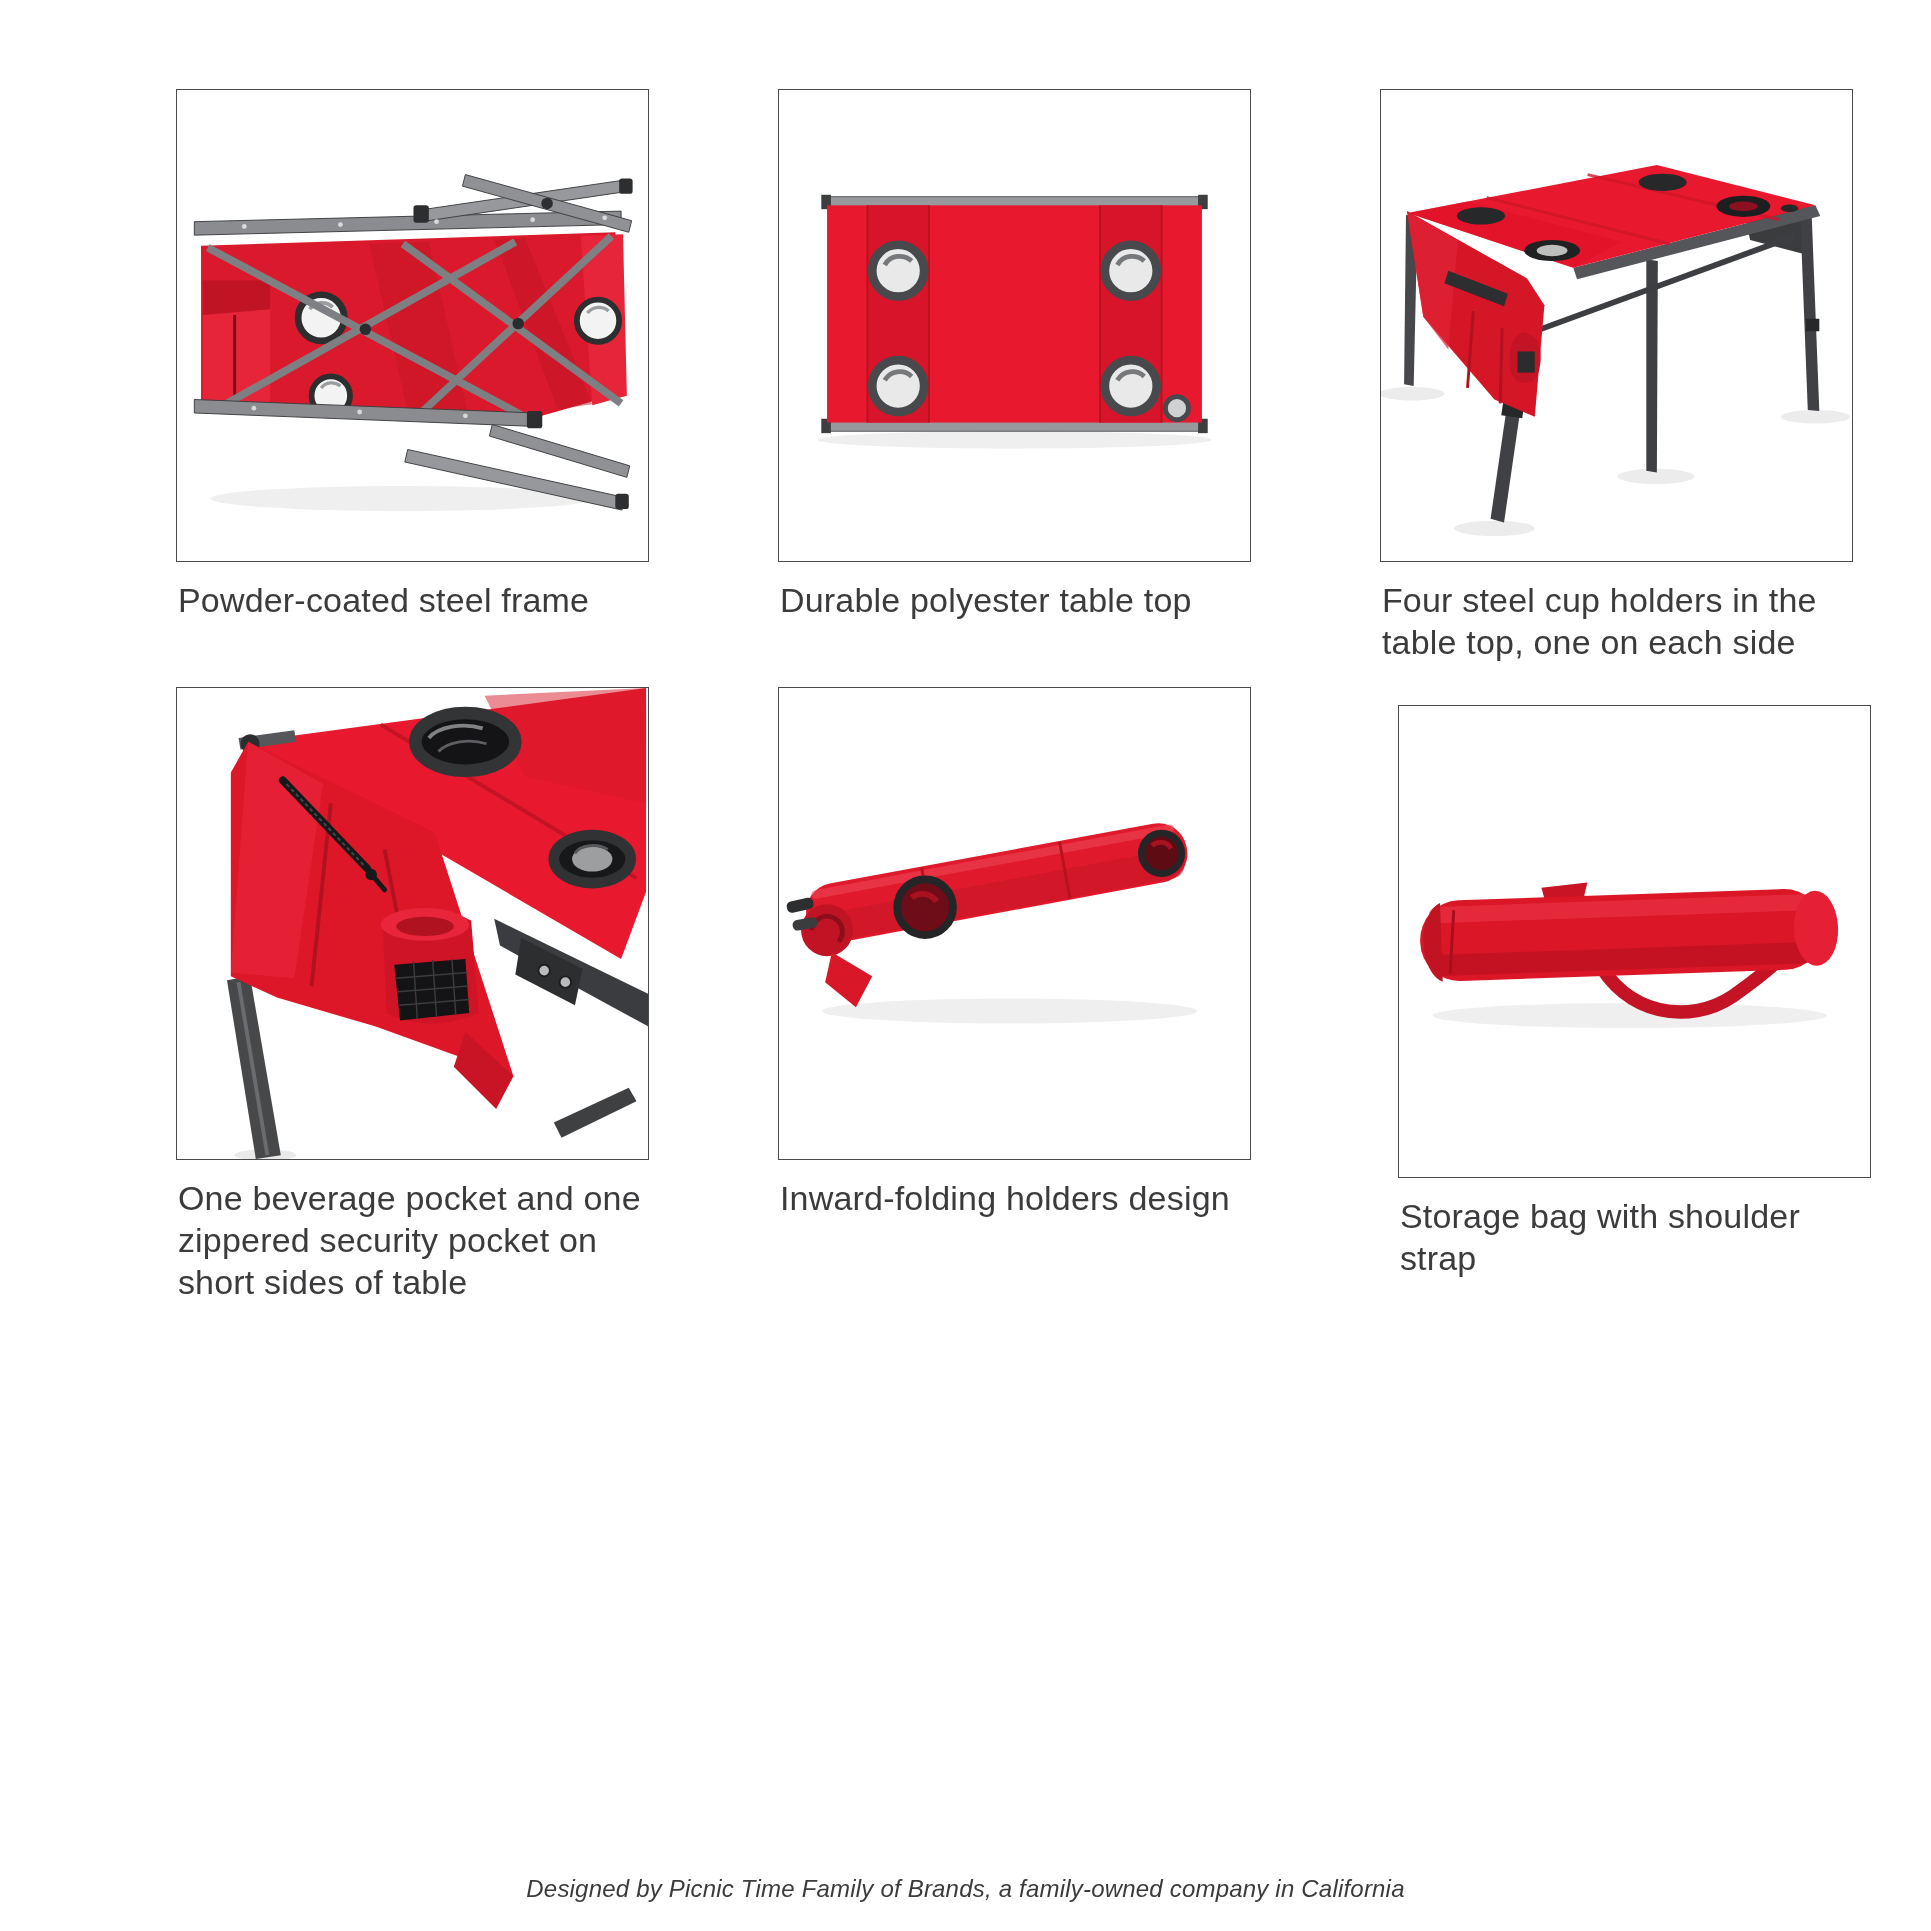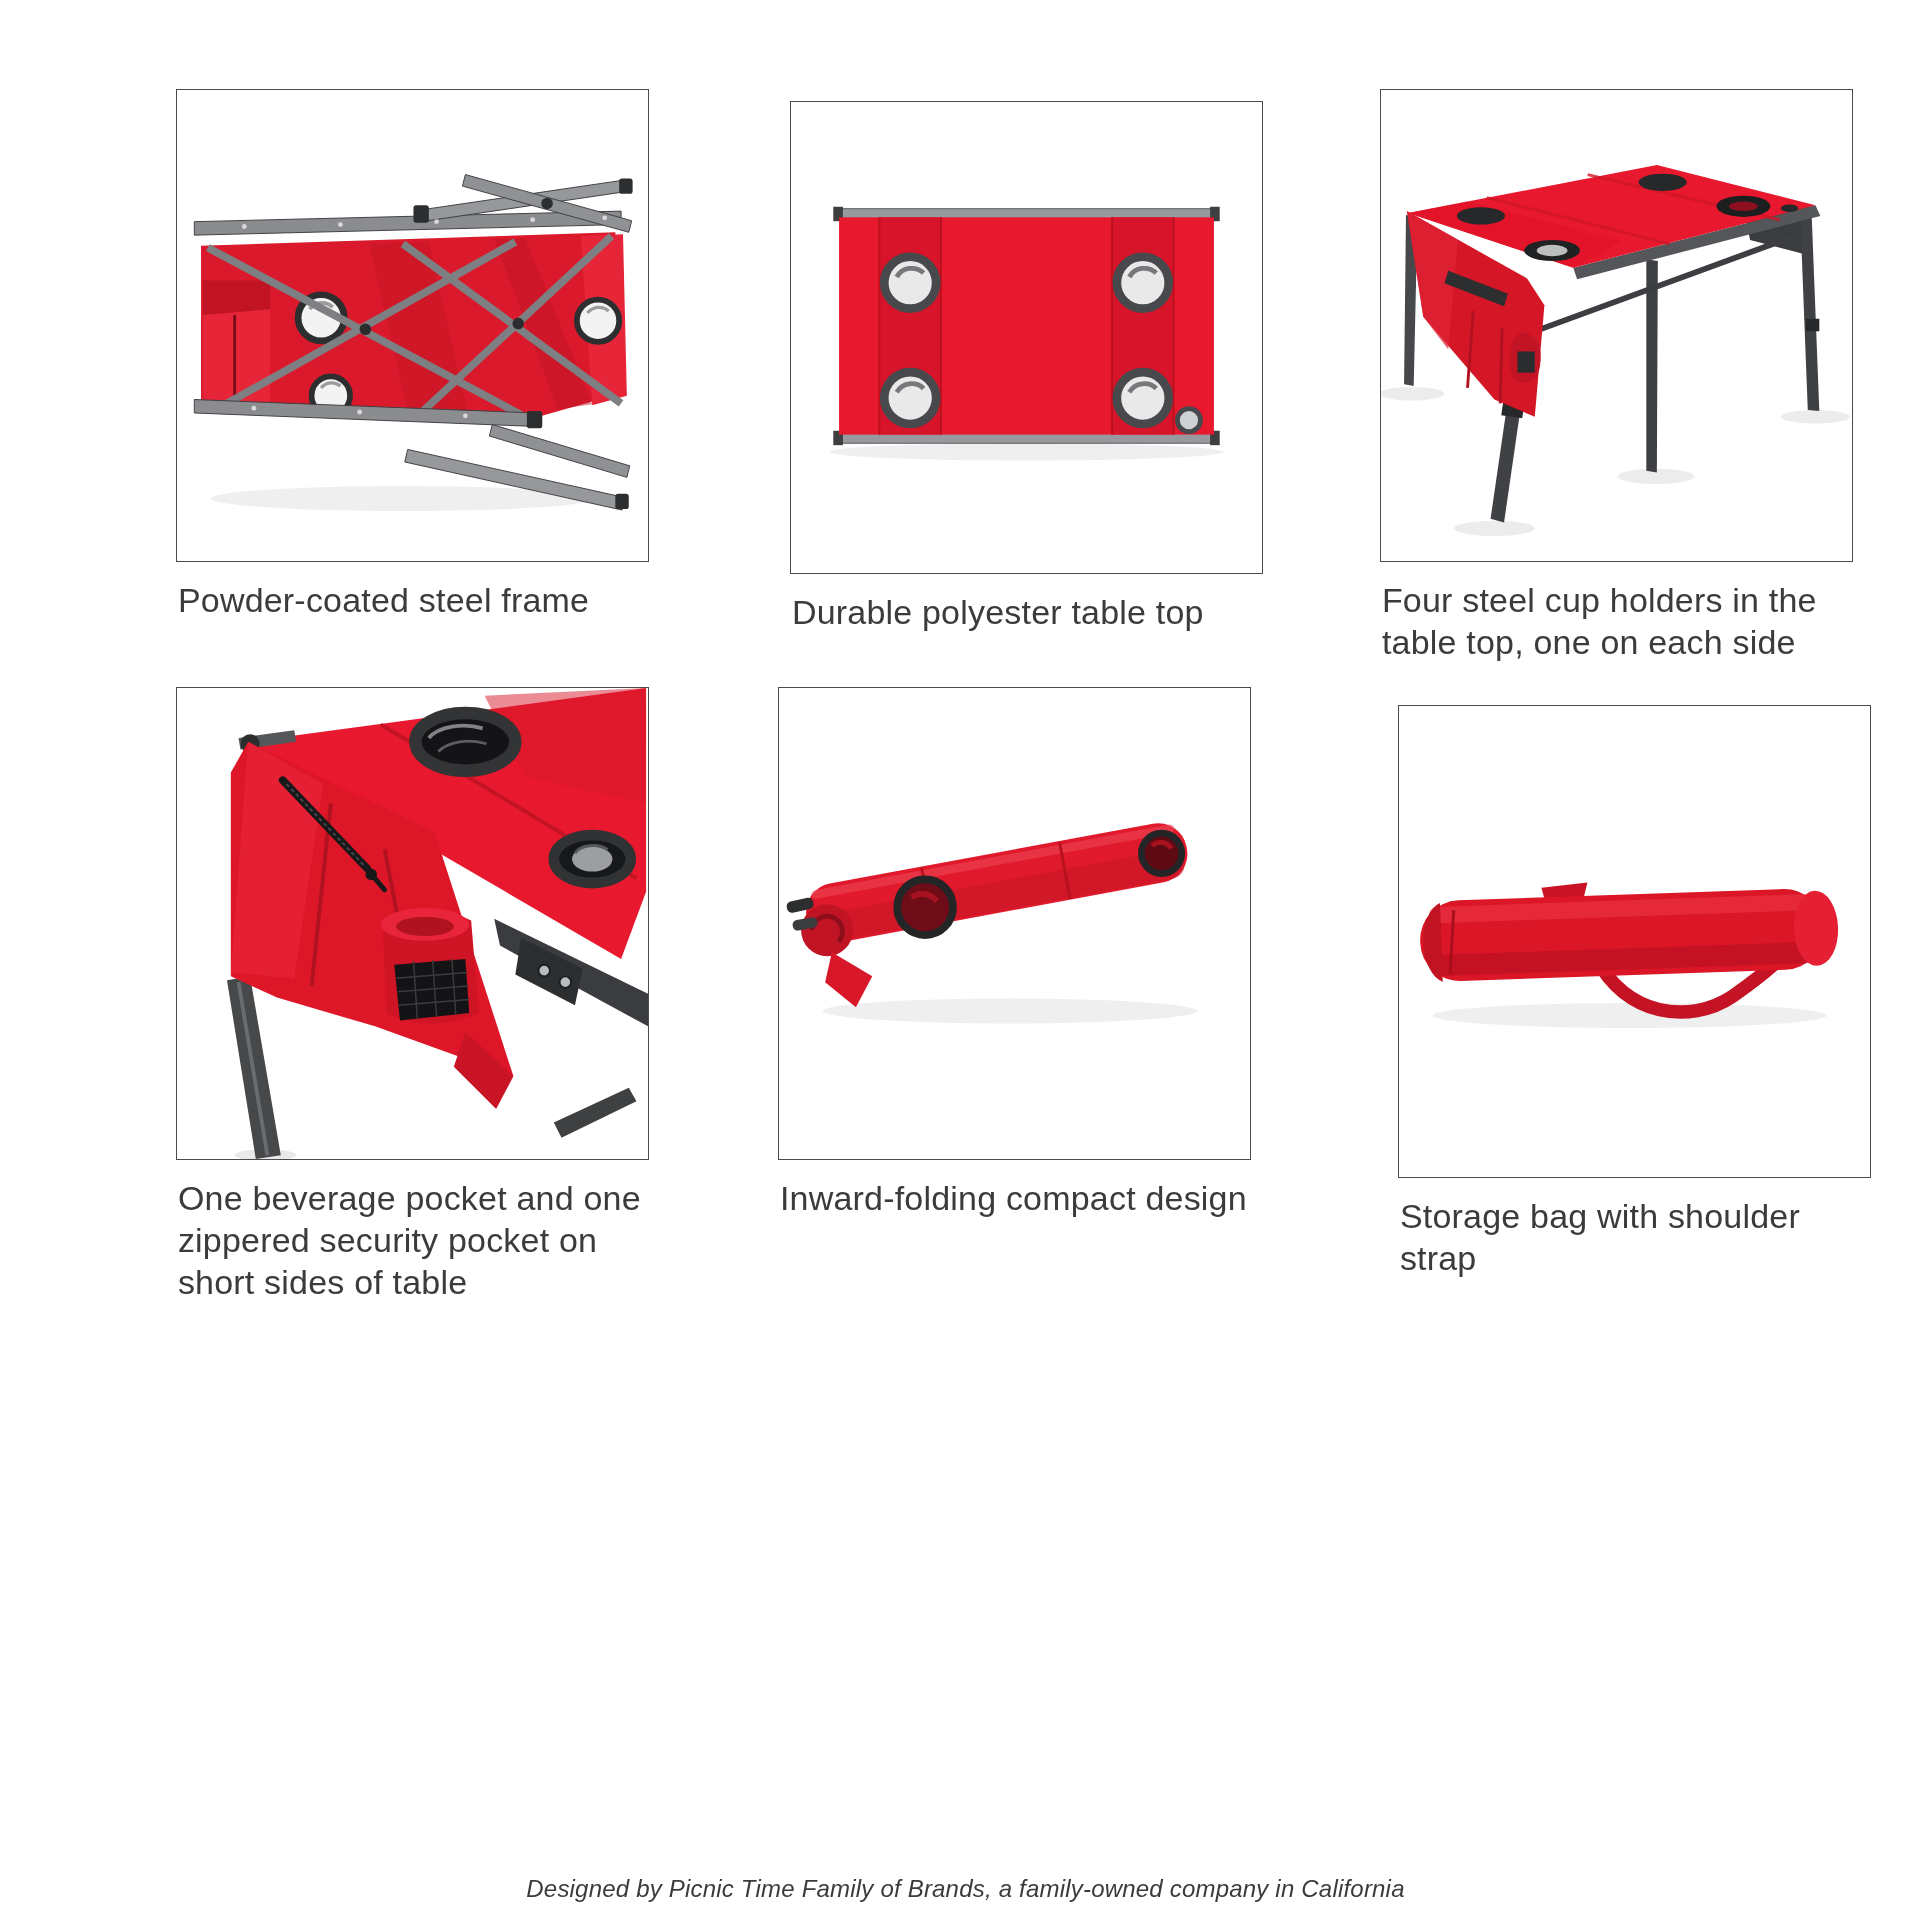--- a/index.html
+++ b/index.html
@@ -80,21 +80,21 @@
         <rect x="460" y="92" width="14" height="16" rx="3"></rect>
         <rect x="364" y="334" width="16" height="18" rx="3"></rect>
         <rect x="456" y="420" width="14" height="16" rx="3"></rect>
         <circle cx="385" cy="118" r="6"></circle>
       </g>
     </svg>
   </div>
   <figcaption class="caption">Powder-coated steel frame</figcaption>
 </figure>
 
-<figure class="cell c2" style="margin:12px">
+<figure class="cell c2" style="margin:0">
   <div class="imgbox">
     <svg viewBox="0 0 490 490" role="img">
       <ellipse cx="245" cy="364" rx="205" ry="9" fill="#efefef"></ellipse>
       <g>
         <rect x="46" y="111" width="398" height="11" fill="#97999c" stroke="#55575a" stroke-width="1"></rect>
         <rect x="44" y="109" width="10" height="15" fill="#3c3e40"></rect>
           <rect x="436" y="109" width="10" height="15" fill="#3c3e40"></rect>
         <rect x="46" y="344" width="398" height="11" fill="#97999c" stroke="#55575a" stroke-width="1"></rect>
         <rect x="44" y="342" width="10" height="15" fill="#3c3e40"></rect>
           <rect x="436" y="342" width="10" height="15" fill="#3c3e40"></rect>
@@ -270,21 +270,21 @@
         <polygon points="55,275 97,300 80,332 48,306" fill="#d81728"></polygon>
       </g>
       <g>
         <circle cx="152" cy="228" r="29" fill="#6e0d18" stroke="#232527" stroke-width="8"></circle>
         <path d="M138,218 a18,18 0 0 1 26,4" stroke="#a81220" stroke-width="6" fill="none"></path>
         <circle cx="398" cy="172" r="21" fill="#5e0b14" stroke="#232527" stroke-width="7"></circle>
         <path d="M388,164 a13,13 0 0 1 20,3" stroke="#a81220" stroke-width="5" fill="none"></path>
       </g>
     </svg>
   </div>
-  <figcaption class="caption">Inward-folding compact design</figcaption>
+  <figcaption class="caption">Inward-folding holders design</figcaption>
 </figure>
 
 <figure class="cell c6" style="margin:18px">
   <div class="imgbox">
     <svg viewBox="0 0 490 490" role="img">
       <ellipse cx="240" cy="322" rx="205" ry="13" fill="#efeff0"></ellipse>
       <path d="M205,262 C 235,322 302,332 347,302 C 382,278 412,252 434,222" stroke="#c41324" stroke-width="14" fill="none"></path>
       <g transform="rotate(-2 240 240)">
         <polygon points="150,186 198,182 193,200 154,203" fill="#c81425"></polygon>
         <rect x="22" y="196" width="420" height="84" rx="41" fill="#da1627"></rect>

